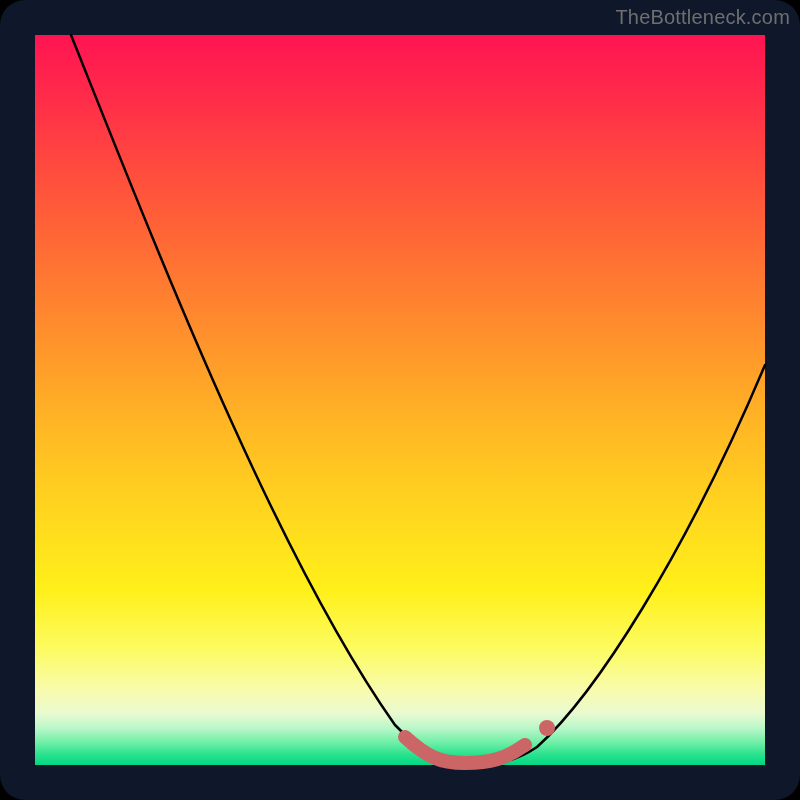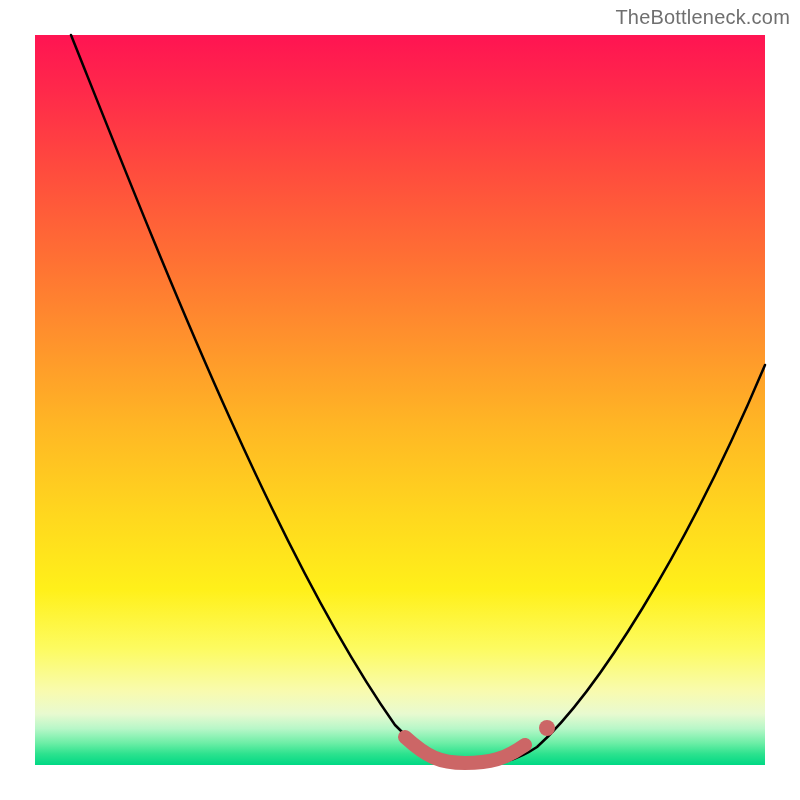--- a/index.html
+++ b/index.html
@@ -10,21 +10,22 @@
     overflow: hidden;
     background: #000;
     font-family: Arial, Helvetica, sans-serif;
   }
   .frame {
     position: absolute;
     left: 0;
     top: 0;
     width: 800px;
     height: 800px;
-    background: #ffffff;
+    background: #0f172a;
+    border-radius: 25px;
   }
   .plot-area {
     position: absolute;
     left: 35px;
     top: 35px;
     width: 730px;
     height: 730px;
     
     background: linear-gradient(
       to bottom,

